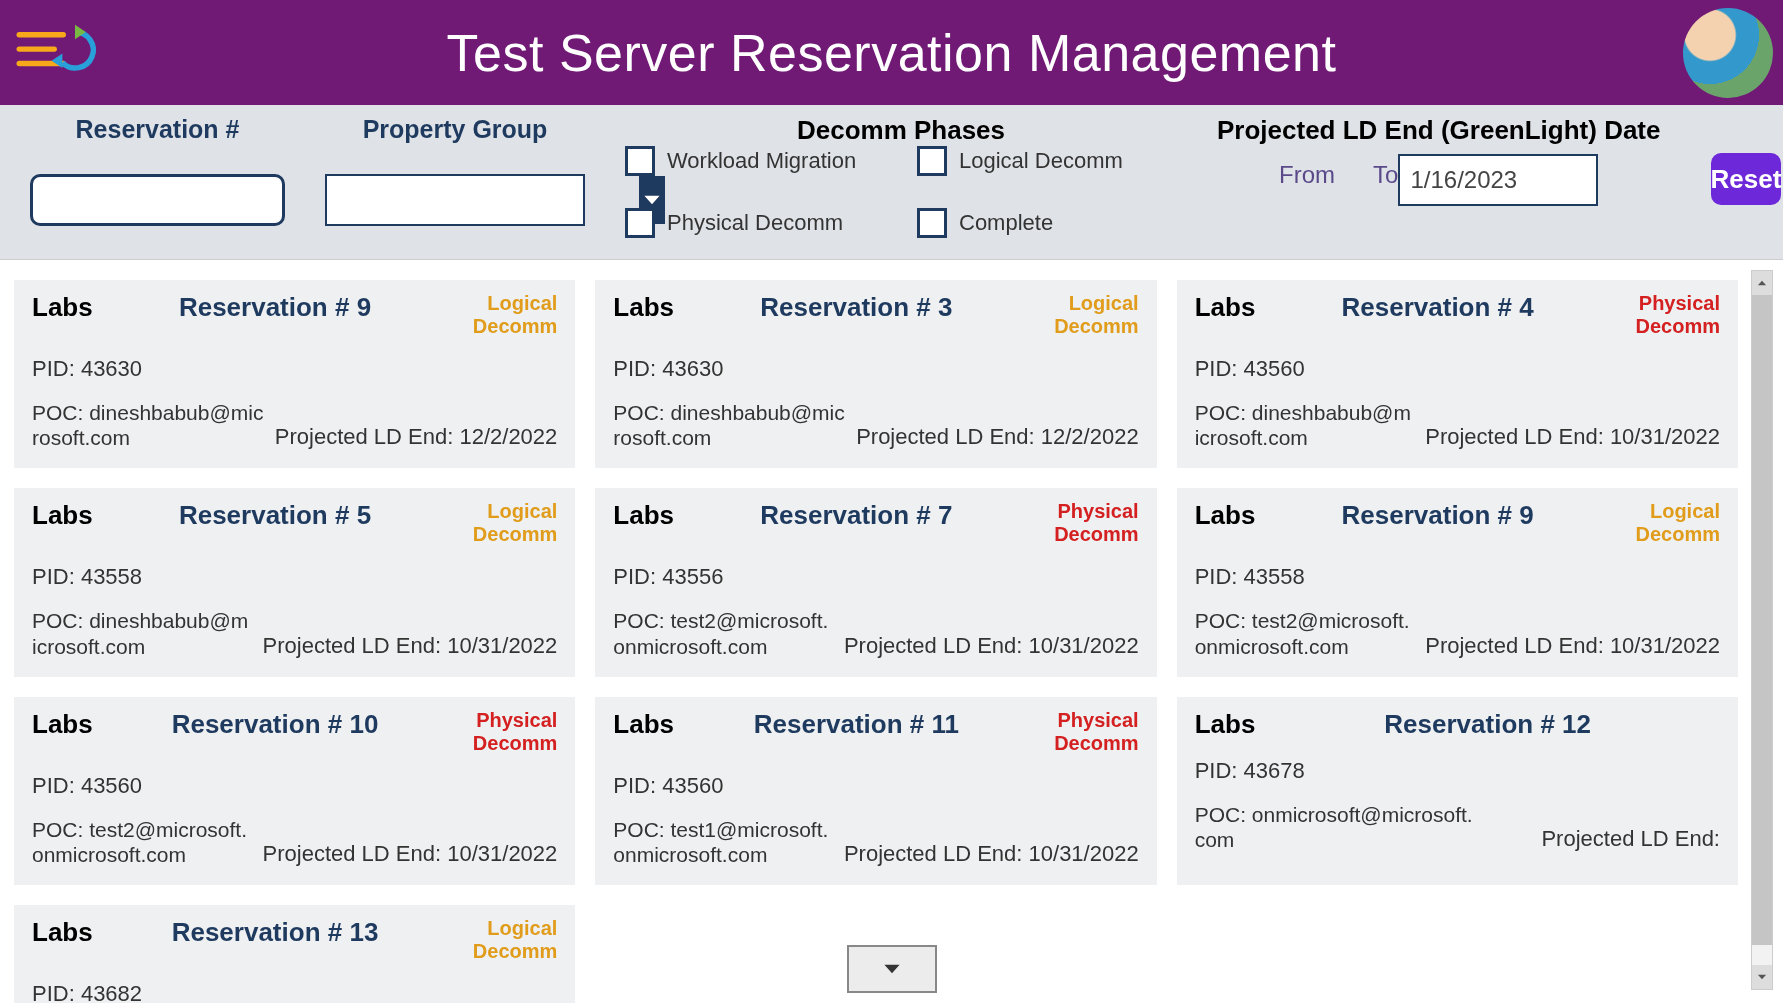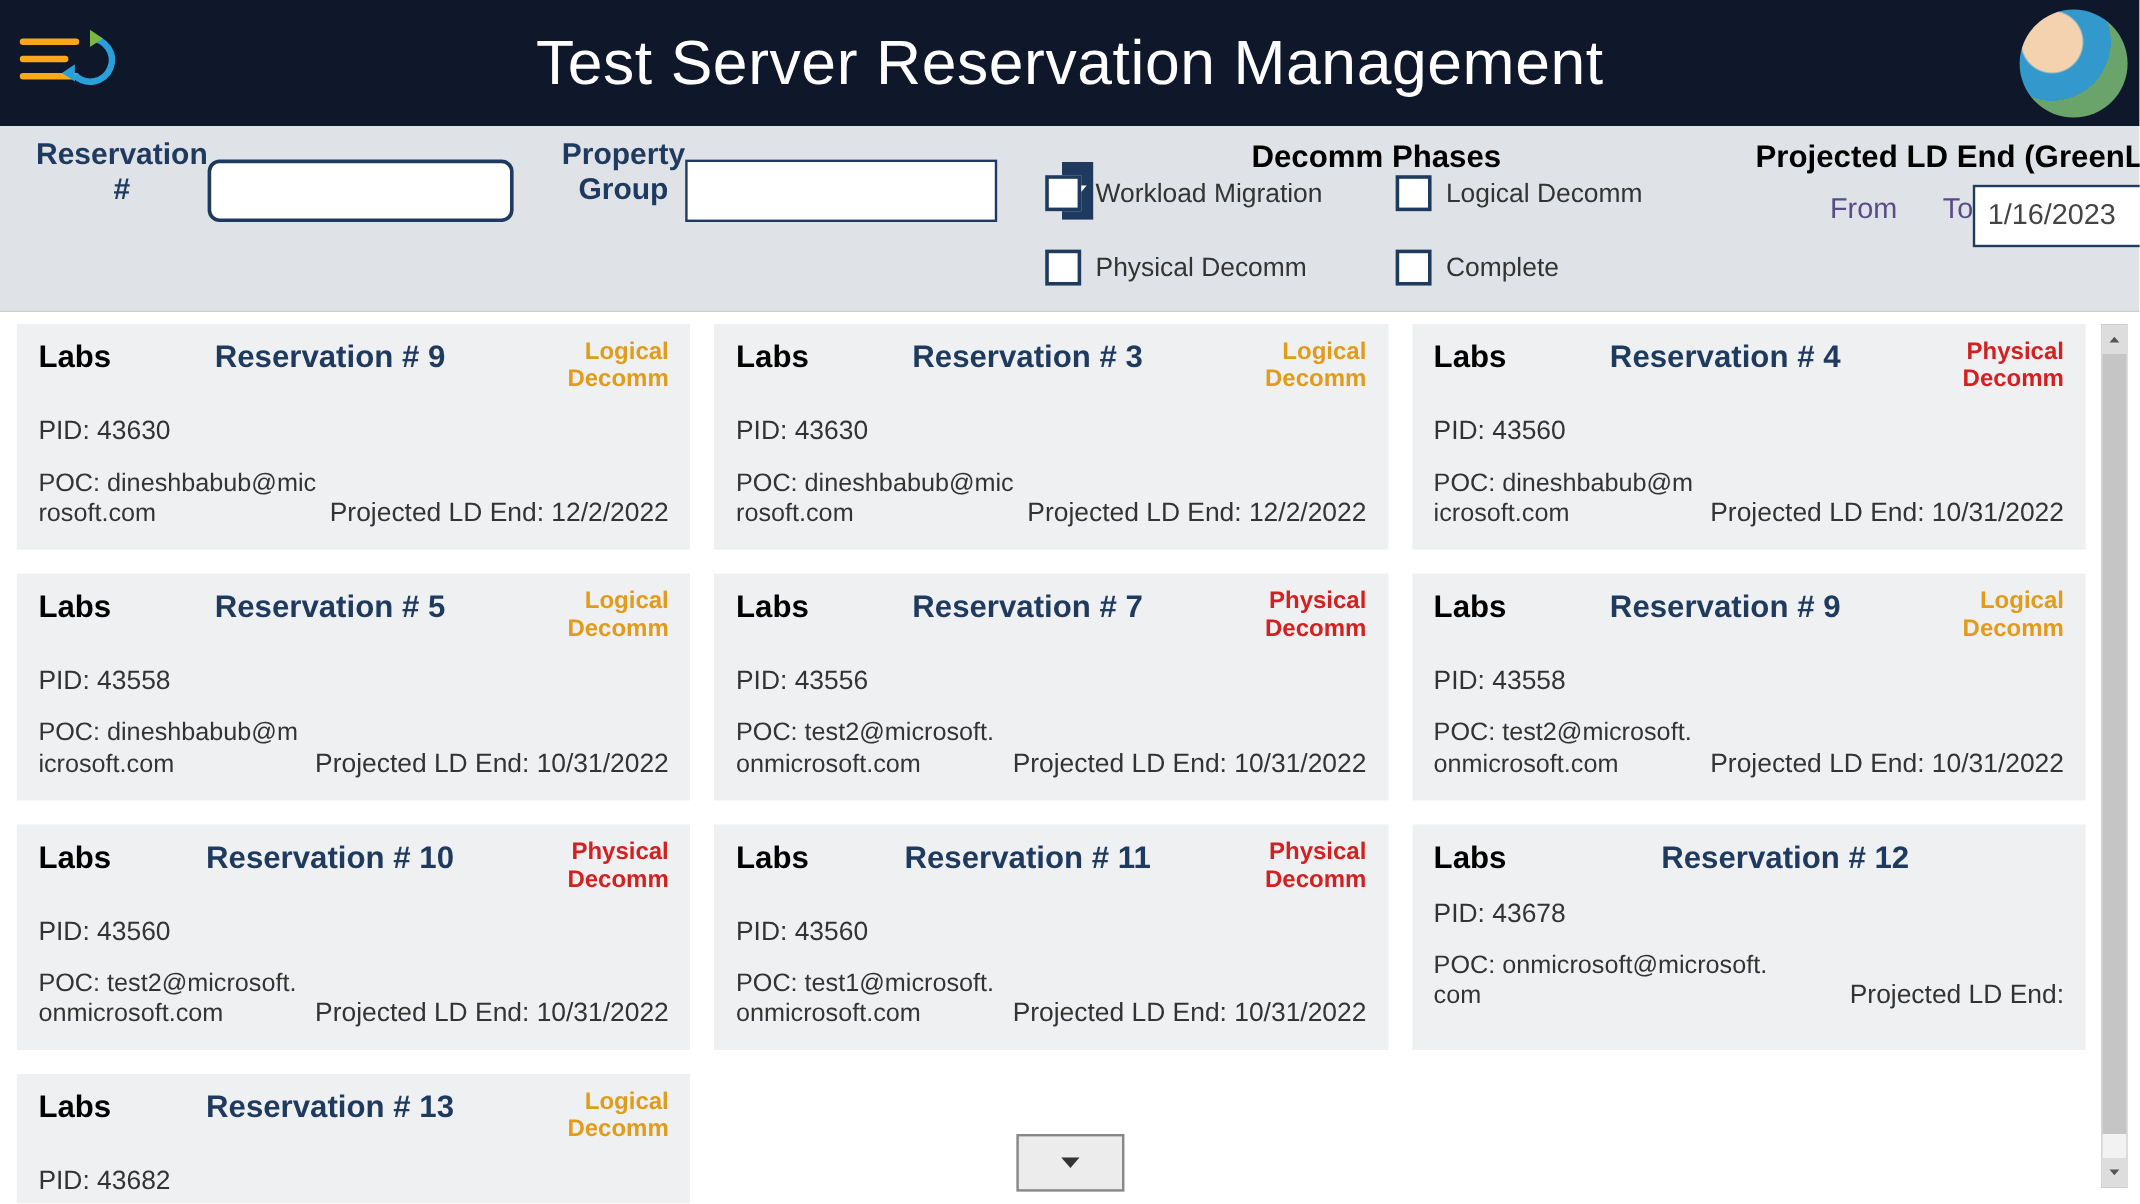--- a/index.html
+++ b/index.html
@@ -5,21 +5,21 @@
     * { margin: 0; padding: 0; box-sizing: border-box; }
     body { font-family: 'Segoe UI', Tahoma, sans-serif; background: #fff; width: 1783px; height: 1003px; overflow: hidden; }
 
     
     .header {
       display: flex;
       align-items: center;
       justify-content: center;
       position: relative;
       height: 105px;
-      background: #0f172a;
+      background: #701a75;
       color: #fff;
     }
     .logo {
       position: absolute;
       left: 12px;
       top: 50%;
       transform: translateY(-50%);
       width: 90px;
       height: 60px;
     }
@@ -42,21 +42,21 @@
     
     .filter-bar {
       height: 155px;
       background: #dfe3e7;
       display: flex;
       align-items: flex-start;
       gap: 40px;
       padding: 10px 10px 0 30px;
       border-bottom: 1px solid #ccc;
     }
-    .filter-group { display: flex; flex-direction: row; align-items: center; }
+    .filter-group { display: flex; flex-direction: column; align-items: center; }
     .filter-label {
       font-size: 25px;
       color: #1f3a5f;
       font-weight: 600;
       margin-bottom: 30px;
       text-align: center;
     }
     .text-input {
       width: 255px;
       height: 52px;
@@ -139,21 +139,21 @@
       font-size: 26px;
       font-weight: 600;
       border: none;
       border-radius: 10px;
       cursor: pointer;
     }
 
     
     .content {
       position: relative;
-      padding: 10px 45px 20px 14px;
+      padding: 20px 45px 20px 14px;
       height: calc(1003px - 105px - 155px);
       overflow: hidden;
     }
     .cards {
       display: grid;
       grid-template-columns: repeat(3, 1fr);
       gap: 20px;
     }
     .card {
       background: #eff0f1;

